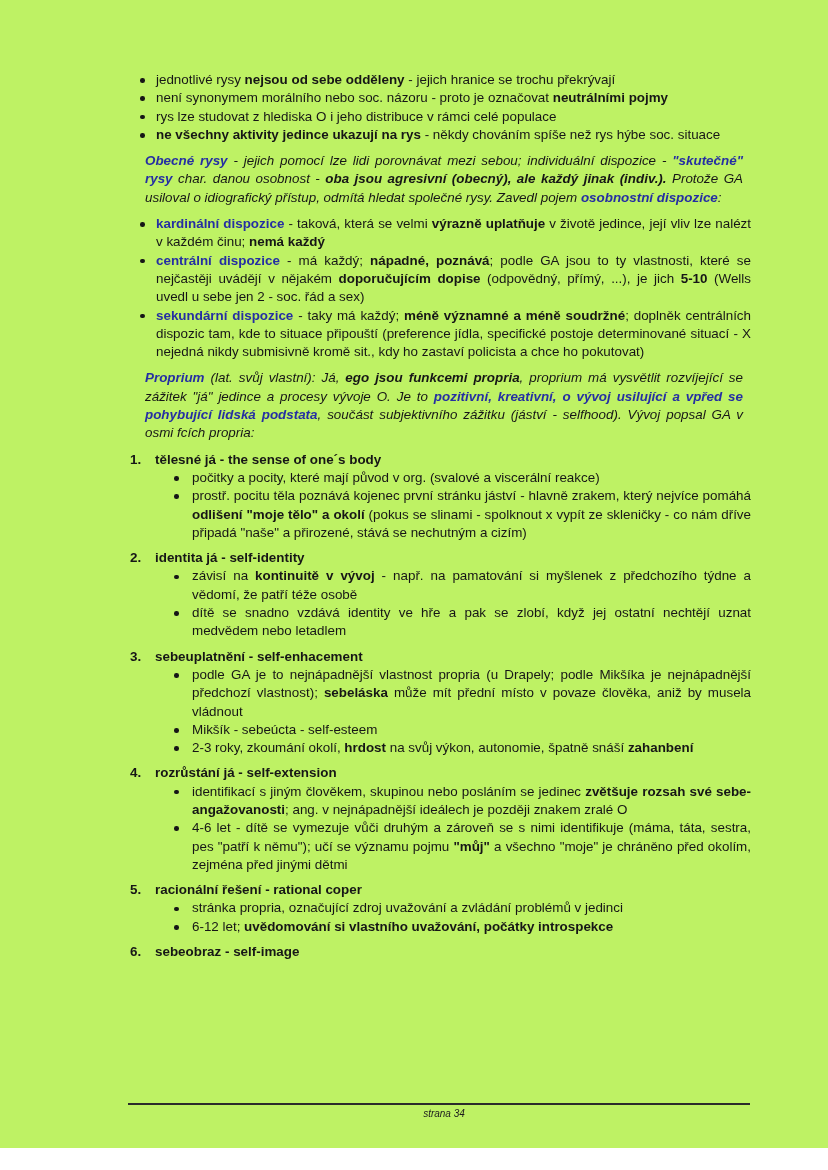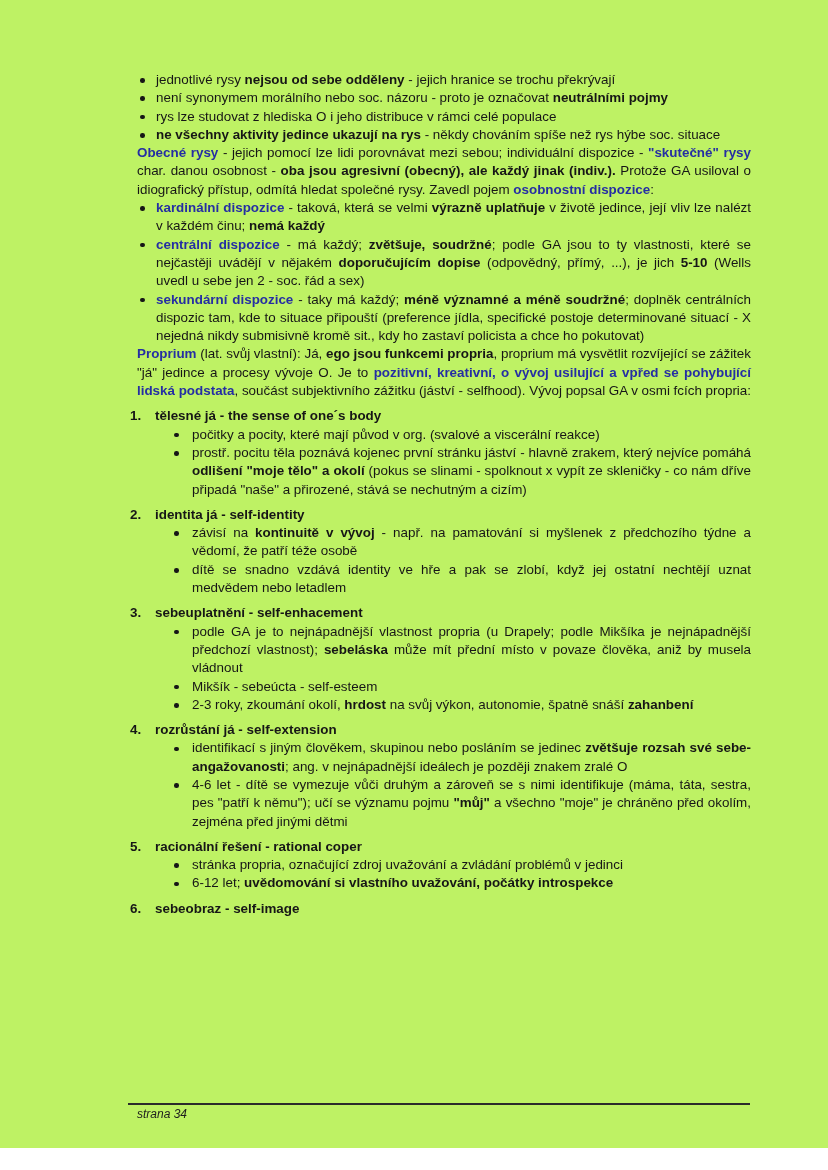--- a/index.html
+++ b/index.html
@@ -16,21 +16,21 @@
   }
   .doc {
     position: absolute;
     left: 137px; top: 71px;
     width: 614px;
     font-size: 13.4px;
     line-height: 18.3px;
     color: #161616;
     text-align: justify;
   }
-  .doc p { margin: 0; }
+  .doc p { margin: 8px; font-style: italic; }
   span.b { font-weight: bold; }
   span.accent { font-weight: bold; color: var(--accent, #252ea3); }
 
   ul.bullets { list-style: none; margin: 0; padding: 0; }
   ul.bullets li { position: relative; padding-left: 19px; }
   ul.bullets li::before {
     content: "";
     position: absolute;
     left: 3px; top: 7.2px;
     width: 4.6px; height: 4.6px;
@@ -54,42 +54,42 @@
   .footer-rule {
     position: absolute;
     left: 128px; top: 1103px;
     width: 622px; height: 0;
     border-top: 2px solid #2b2b2b;
   }
   .footer-label {
     position: absolute;
     left: 137px; top: 1107px;
     width: 614px;
-    text-align: left;
+    text-align: center;
     font-style: italic;
-    font-size: 12px;
+    font-size: 10px;
     line-height: 14px;
     color: #1d1d1d;
   }
 </style>
 </head>
 <body>
 
 <div class="page">
   <div class="doc" id="doc">
       <ul class="bullets mb10">
         <li><span>jednotlivé rysy </span><span class="b">nejsou od sebe odděleny</span><span> - jejich hranice se trochu překrývají</span></li>
         <li><span>není synonymem morálního nebo soc. názoru - proto je označovat </span><span class="b">neutrálními pojmy</span></li>
         <li><span>rys lze studovat z hlediska O i jeho distribuce v rámci celé populace</span></li>
         <li><span class="b">ne všechny aktivity jedince ukazují na rys</span><span> - někdy chováním spíše než rys hýbe soc. situace</span></li>
       </ul>
       <p><span class="b accent">Obecné rysy</span><span> - jejich pomocí lze lidi porovnávat mezi sebou; individuální dispozice - </span><span class="b accent">"skutečné" rysy</span><span> char. danou osobnost - </span><span class="b">oba jsou agresivní (obecný), ale každý jinak (indiv.).</span><span> Protože GA usiloval o idiografický přístup, odmítá hledat společné rysy. Zavedl pojem </span><span class="b accent">osobnostní dispozice</span><span>:</span></p>
       <ul class="bullets">
         <li><span class="b accent">kardinální dispozice</span><span> - taková, která se velmi </span><span class="b">výrazně uplatňuje</span><span> v životě jedince, její vliv lze nalézt v každém činu; </span><span class="b">nemá každý</span></li>
-        <li><span class="b accent">centrální dispozice</span><span> - má každý; </span><span class="b">zvětšuje, soudržné</span><span>; podle GA jsou to ty vlastnosti, které se nejčastěji uvádějí v nějakém </span><span class="b">doporučujícím dopise</span><span> (odpovědný, přímý, ...), je jich </span><span class="b">5-10</span><span> (Wells uvedl u sebe jen 2 - soc. řád a sex)</span></li>
+        <li><span class="b accent">centrální dispozice</span><span> - má každý; </span><span class="b">nápadné, poznává</span><span>; podle GA jsou to ty vlastnosti, které se nejčastěji uvádějí v nějakém </span><span class="b">doporučujícím dopise</span><span> (odpovědný, přímý, ...), je jich </span><span class="b">5-10</span><span> (Wells uvedl u sebe jen 2 - soc. řád a sex)</span></li>
         <li><span class="b accent">sekundární dispozice</span><span> - taky má každý; </span><span class="b">méně významné a méně soudržné</span><span>; doplněk centrálních dispozic tam, kde to situace připouští (preference jídla, specifické postoje determinované situací - X nejedná nikdy submisivně kromě sit., kdy ho zastaví policista a chce ho pokutovat)</span></li>
       </ul>
       <p class="proprium"><span class="b accent">Proprium</span><span> (lat. svůj vlastní): Já, </span><span class="b">ego jsou funkcemi propria</span><span>, proprium má vysvětlit rozvíjející se zážitek "já" jedince a procesy vývoje O. Je to </span><span class="b accent">pozitivní, kreativní, o vývoj usilující a vpřed se pohybující lidská podstata</span><span>, součást subjektivního zážitku (jáství - selfhood). Vývoj popsal GA v osmi fcích propria:</span></p>
       <div class="numsec">
         <div class="numhead"><span class="num">1.</span><span class="b">tělesné já - the sense of one´s body</span></div>
         <ul class="bullets sub">
           <li><span>počitky a pocity, které mají původ v org. (svalové a viscerální reakce)</span></li>
           <li><span>prostř. pocitu těla poznává kojenec první stránku jáství - hlavně zrakem, který nejvíce pomáhá </span><span class="b">odlišení "moje tělo" a okolí</span><span> (pokus se slinami - spolknout x vypít ze skleničky - co nám dříve připadá "naše" a přirozené, stává se nechutným a cizím)</span></li>
         </ul>
       </div>

